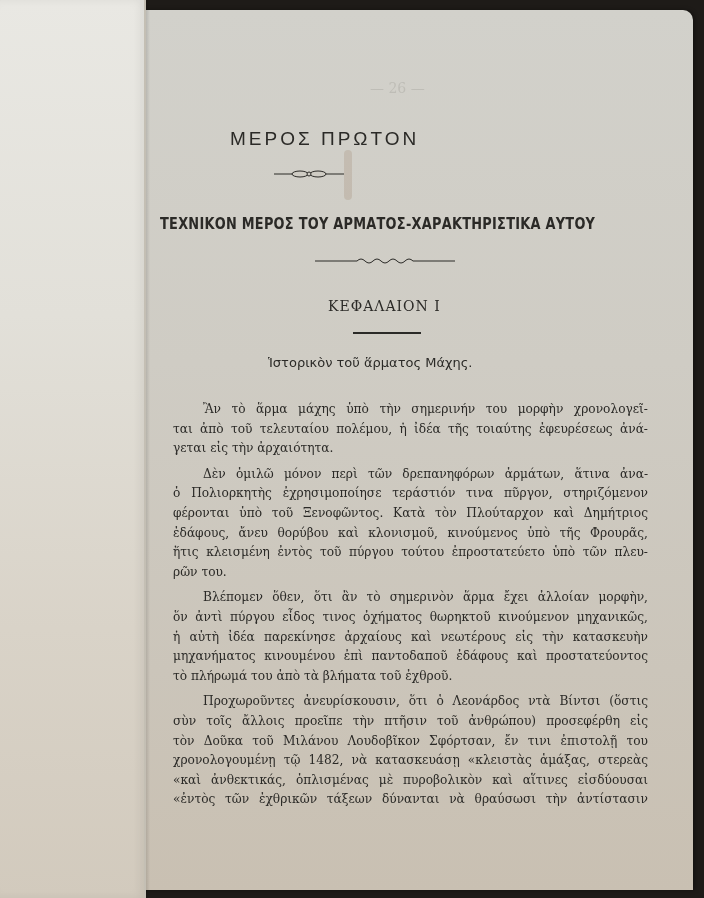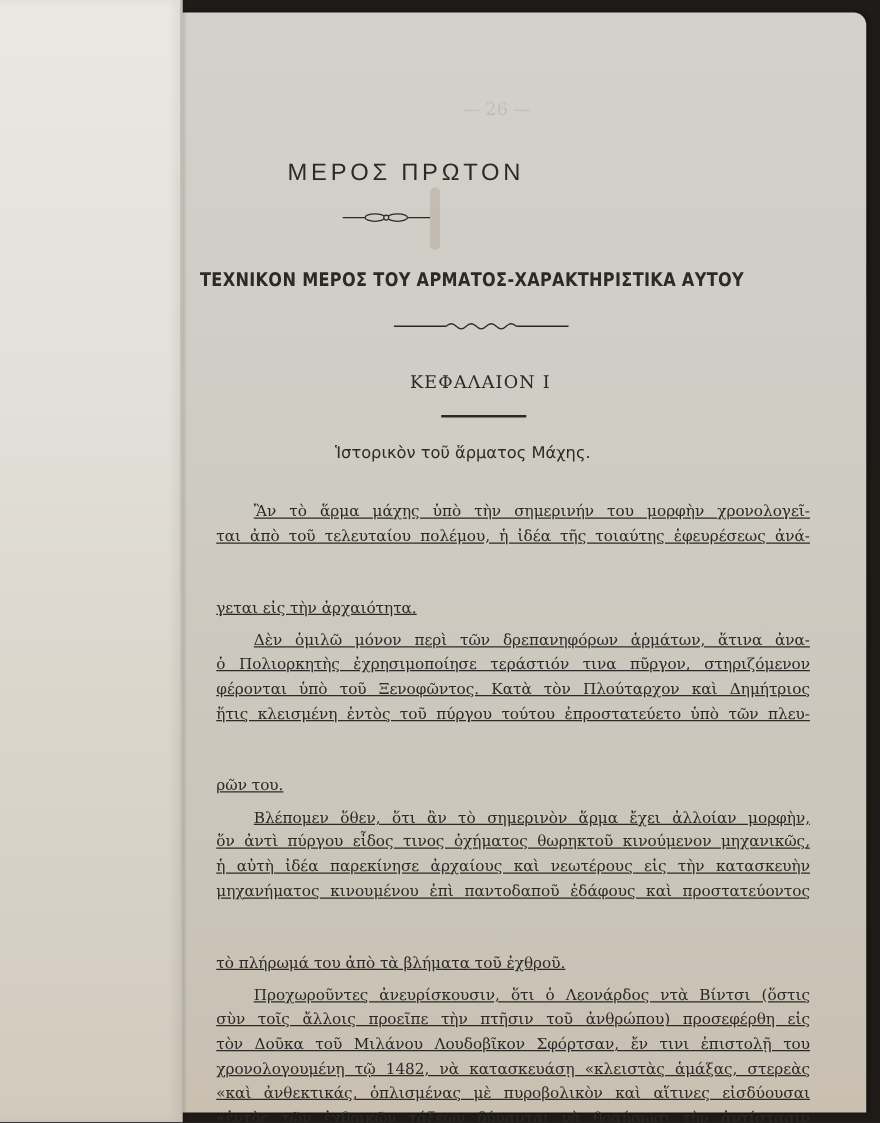--- a/index.html
+++ b/index.html
@@ -135,31 +135,29 @@
       position: absolute;
       left: 13px;
       top: 400px;
       width: 475px;
       font-family: "DejaVu Serif", serif;
       font-size: 12.2px;
       line-height: 19.6px;
     }
     .para {
       margin: 0 0 6px 0;
-      text-decoration: underline;
     }
     .line {
       display: block;
       white-space: nowrap;
       text-align: justify;
       text-align-last: justify;
     }
     .line.last {
       text-align-last: left;
-      margin-top: 38px;
     }
     .line.indent {
       padding-left: 30px;
     }
     .stain {
       position: absolute;
       left: 344px;
       top: 150px;
       width: 8px;
       height: 50px;
@@ -210,20 +208,21 @@
     <div class="body-text">
       <div class="para">
         <span class="line indent">Ἂν τὸ ἅρμα μάχης  ὑπὸ τὴν σημερινήν του μορφὴν χρονολογεῖ-</span>
         <span class="line">ται ἀπὸ τοῦ τελευταίου πολέμου, ἡ ἰδέα τῆς τοιαύτης ἐφευρέσεως ἀνά-</span>
         <span class="line last">γεται εἰς τὴν ἀρχαιότητα.</span>
       </div>
       <div class="para">
         <span class="line indent">Δὲν ὁμιλῶ μόνον  περὶ τῶν δρεπανηφόρων ἁρμάτων, ἅτινα ἀνα-</span>
         <span class="line">ὁ Πολιορκητὴς ἐχρησιμοποίησε τεράστιόν τινα  πῦργον, στηριζόμενον</span>
         <span class="line">φέρονται ὑπὸ τοῦ Ξενοφῶντος. Κατὰ τὸν Πλούταρχον καὶ Δημήτριος</span>
+        <span class="line">ἐδάφους, ἄνευ θορύβου καὶ κλονισμοῦ, κινούμενος  ὑπὸ τῆς Φρουρᾶς,</span>
         <span class="line">ἥτις κλεισμένη ἐντὸς τοῦ πύργου τούτου ἐπροστατεύετο ὑπὸ τῶν πλευ-</span>
         <span class="line last">ρῶν του.</span>
       </div>
       <div class="para">
         <span class="line indent">Βλέπομεν ὅθεν,  ὅτι ἂν τὸ σημερινὸν ἅρμα ἔχει ἀλλοίαν μορφὴν,</span>
         <span class="line">ὅν ἀντὶ πύργου εἶδος τινος ὀχήματος  θωρηκτοῦ κινούμενον μηχανικῶς,</span>
         <span class="line">ἡ αὐτὴ  ἰδέα παρεκίνησε ἀρχαίους καὶ νεωτέρους  εἰς τὴν κατασκευὴν</span>
         <span class="line">μηχανήματος κινουμένου ἐπὶ παντοδαποῦ ἐδάφους καὶ προστατεύοντος</span>
         <span class="line last">τὸ πλήρωμά του ἀπὸ τὰ βλήματα τοῦ ἐχθροῦ.</span>
       </div>

